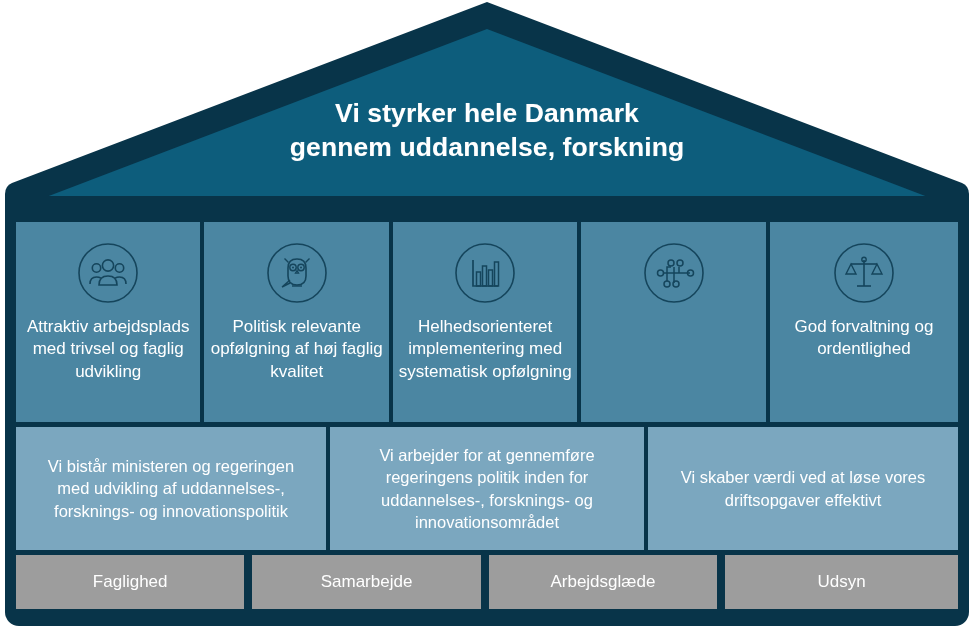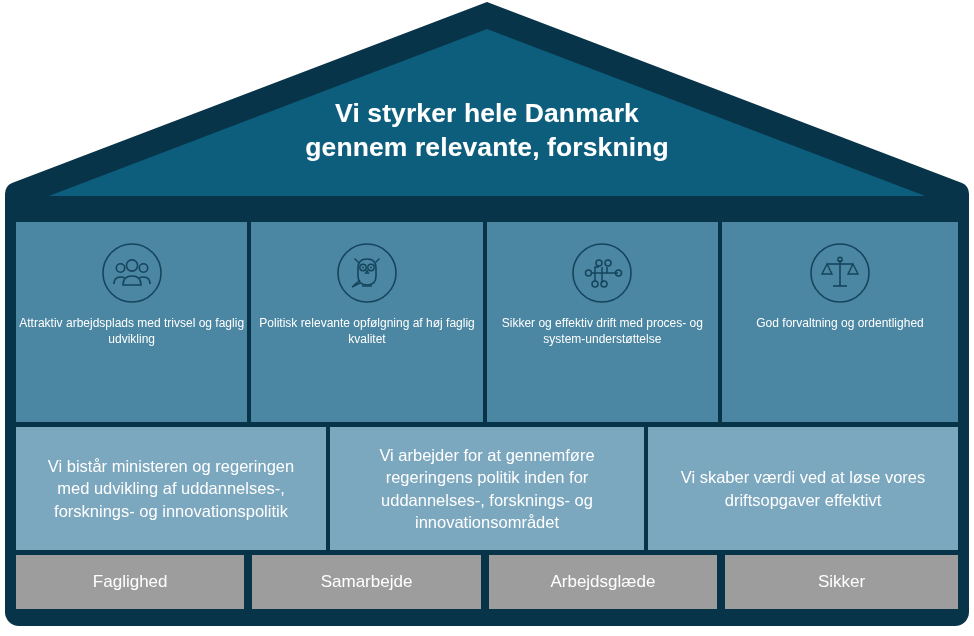--- a/index.html
+++ b/index.html
@@ -38,21 +38,21 @@
   .pillars{display:flex;gap:4px;height:200px;}
   .pillar{
     flex:1 1 0;background:#4b86a2;
     display:flex;flex-direction:column;align-items:center;
     padding-top:20px;box-sizing:border-box;
   }
   .pillar:last-child{flex:1.02 1 0;align-items:center;}
   .icon-circle{width:62px;height:62px;margin-bottom:12px;}
   .icon-circle svg{display:block;width:62px;height:62px;}
   .pillar-text{
-    color:#ffffff;text-align:center;font-size:12px;line-height:1.32;
+    color:#ffffff;text-align:center;font-size:17px;line-height:1.32;
     padding:0 0;
   }
 
   
   .missions{display:flex;gap:4px;height:123px;border-radius:22px;}
   .mission{
     background:#7ba7bf;display:flex;align-items:center;justify-content:center;
     color:#ffffff;text-align:center;font-size:16.5px;line-height:1.35;
     padding:0 14px;box-sizing:border-box;
   }
@@ -76,21 +76,21 @@
 
   <div class="roof-wrap">
     <svg width="974" height="215" viewBox="0 0 974 215" xmlns="http://www.w3.org/2000/svg">
 
       <path d="M487 2 L962 183 Q969 186 969 194 L969 209 L5 209 L5 194 Q5 186 12 183 Z" fill="#083449"></path>
 
       <path d="M487 29 L941 202 L941 209 L33 209 L33 202 Z" fill="#0d5d7c"></path>
     </svg>
     <div class="roof-title">
       <div>Vi styrker hele Danmark</div>
-      <div>gennem relevante, forskning</div>
+      <div>gennem uddannelse, forskning</div>
     </div>
   </div>
 
   <div class="body-box"></div>
 
   <div class="inner">
 
     <div class="pillars">
 
       <div class="pillar">
@@ -119,37 +119,49 @@
             <circle cx="35" cy="25.5" r="1" fill="#15455c"></circle>
             <path d="M31 28.5 l-1.6 2.6 h3.2 z" fill="none" stroke="#15455c" stroke-width="1.2"></path>
             <path d="M22.5 20.5 l-4-4 M39.5 20.5 l4-4" fill="none" stroke="#15455c" stroke-width="1.4"></path>
             <path d="M24 38 l-8 7 M24 41 l-8 4" fill="none" stroke="#15455c" stroke-width="1.4"></path>
             <path d="M26 44 h10" fill="none" stroke="#15455c" stroke-width="1.4"></path>
           </svg>
         </span>
         <span class="pillar-text">Politisk relevante opfølgning af høj faglig kvalitet</span>
       </div>
 
+      <div class="pillar">
+        <span class="icon-circle">
+          <svg viewBox="0 0 62 62">
+            <circle cx="31" cy="31" r="29" fill="none" stroke="#15455c" stroke-width="1.6"></circle>
+            <path d="M19 18 v26 h25" fill="none" stroke="#15455c" stroke-width="1.7"></path>
+            <rect x="22.5" y="30" width="4" height="14" fill="none" stroke="#15455c" stroke-width="1.5"></rect>
+            <rect x="28.5" y="24" width="4" height="20" fill="none" stroke="#15455c" stroke-width="1.5"></rect>
+            <rect x="34.5" y="28" width="4" height="16" fill="none" stroke="#15455c" stroke-width="1.5"></rect>
+            <rect x="40.5" y="20" width="4" height="24" fill="none" stroke="#15455c" stroke-width="1.5"></rect>
+          </svg>
+        </span>
+        <span class="pillar-text">Helhedsorienteret implementering med systematisk opfølgning</span>
+      </div>
 
       <div class="pillar">
         <span class="icon-circle">
           <svg viewBox="0 0 62 62">
             <circle cx="31" cy="31" r="29" fill="none" stroke="#15455c" stroke-width="1.6"></circle>
             <path d="M20 31 h22 M31 31 v10 M24 31 v-6 h4 M36 31 v-6 M31 31 v-6" fill="none" stroke="#15455c" stroke-width="1.5"></path>
             <path d="M42 31 h5" fill="none" stroke="#15455c" stroke-width="1.5"></path>
             <path d="M24 31 v8" fill="none" stroke="#15455c" stroke-width="1.5"></path>
             <circle cx="17.5" cy="31" r="3" fill="none" stroke="#15455c" stroke-width="1.5"></circle>
             <circle cx="47.5" cy="31" r="3" fill="none" stroke="#15455c" stroke-width="1.5"></circle>
             <circle cx="28" cy="21" r="3" fill="none" stroke="#15455c" stroke-width="1.5"></circle>
             <circle cx="37" cy="21" r="3" fill="none" stroke="#15455c" stroke-width="1.5"></circle>
             <circle cx="24" cy="42" r="3" fill="none" stroke="#15455c" stroke-width="1.5"></circle>
             <circle cx="33" cy="42" r="3" fill="none" stroke="#15455c" stroke-width="1.5"></circle>
           </svg>
         </span>
-        <span class="pillar-text">Sikker og effektiv drift med proces- og system-understøttelse</span>
       </div>
 
       <div class="pillar">
         <span class="icon-circle">
           <svg viewBox="0 0 62 62">
             <circle cx="31" cy="31" r="29" fill="none" stroke="#15455c" stroke-width="1.6"></circle>
             <path d="M31 18 v26" fill="none" stroke="#15455c" stroke-width="1.6"></path>
             <circle cx="31" cy="17.5" r="2.2" fill="none" stroke="#15455c" stroke-width="1.4"></circle>
             <path d="M18 22 h26" fill="none" stroke="#15455c" stroke-width="1.6"></path>
             <path d="M24 44 h14" fill="none" stroke="#15455c" stroke-width="1.6"></path>
@@ -165,17 +177,17 @@
     <div class="missions">
       <div class="mission m1">Vi bistår ministeren og regeringen med udvikling af uddannelses-, forsknings- og innovationspolitik</div>
       <div class="mission m2">Vi arbejder for at gennemføre regeringens politik inden for uddannelses-, forsknings- og innovationsområdet</div>
       <div class="mission m3">Vi skaber værdi ved at løse vores driftsopgaver effektivt</div>
     </div>
 
     <div class="values">
       <div class="value">Faglighed</div>
       <div class="value">Samarbejde</div>
       <div class="value">Arbejdsglæde</div>
-      <div class="value">Sikker</div>
+      <div class="value">Udsyn</div>
     </div>
 
   </div>
 </div>
 
 </body></html>

